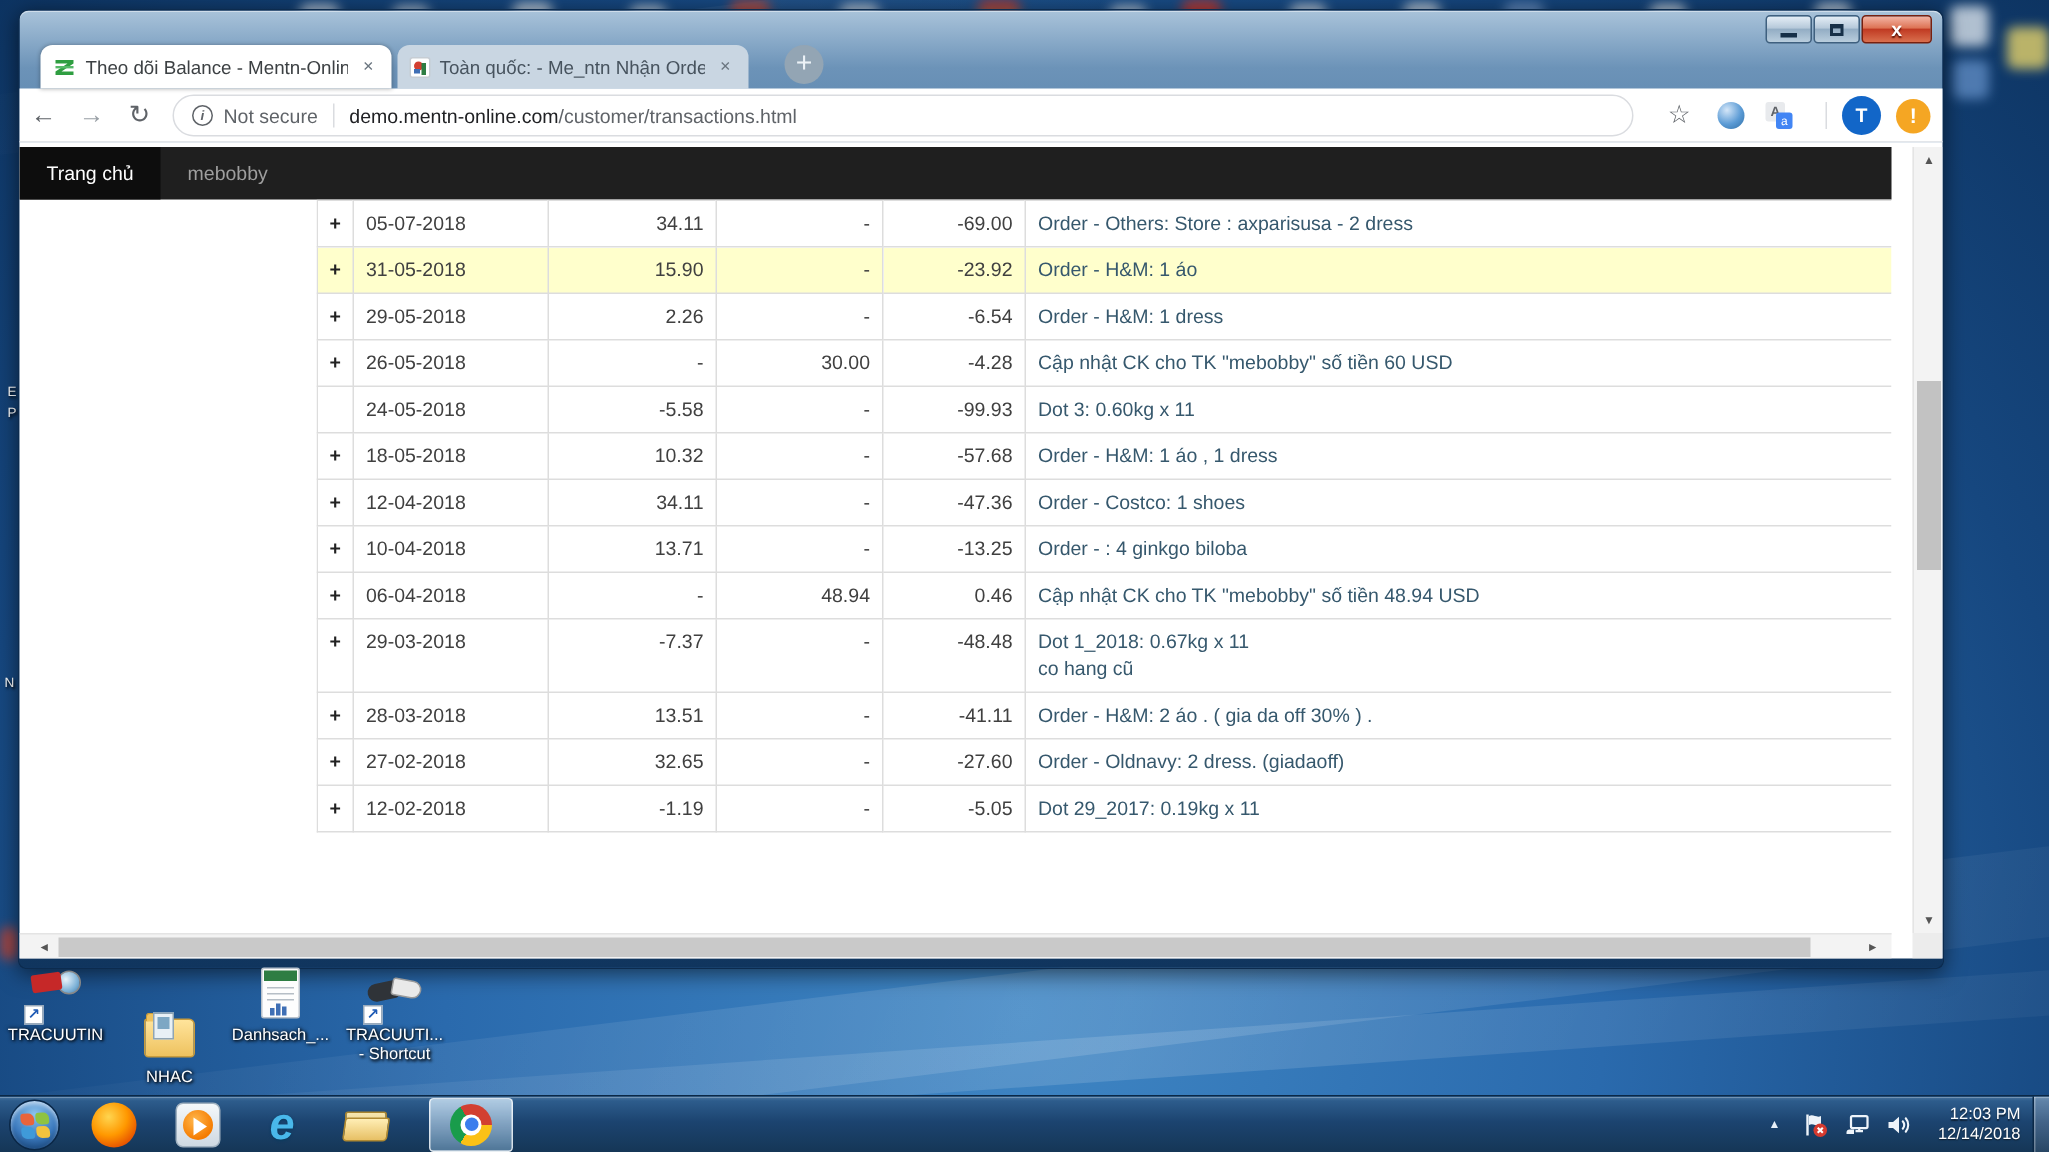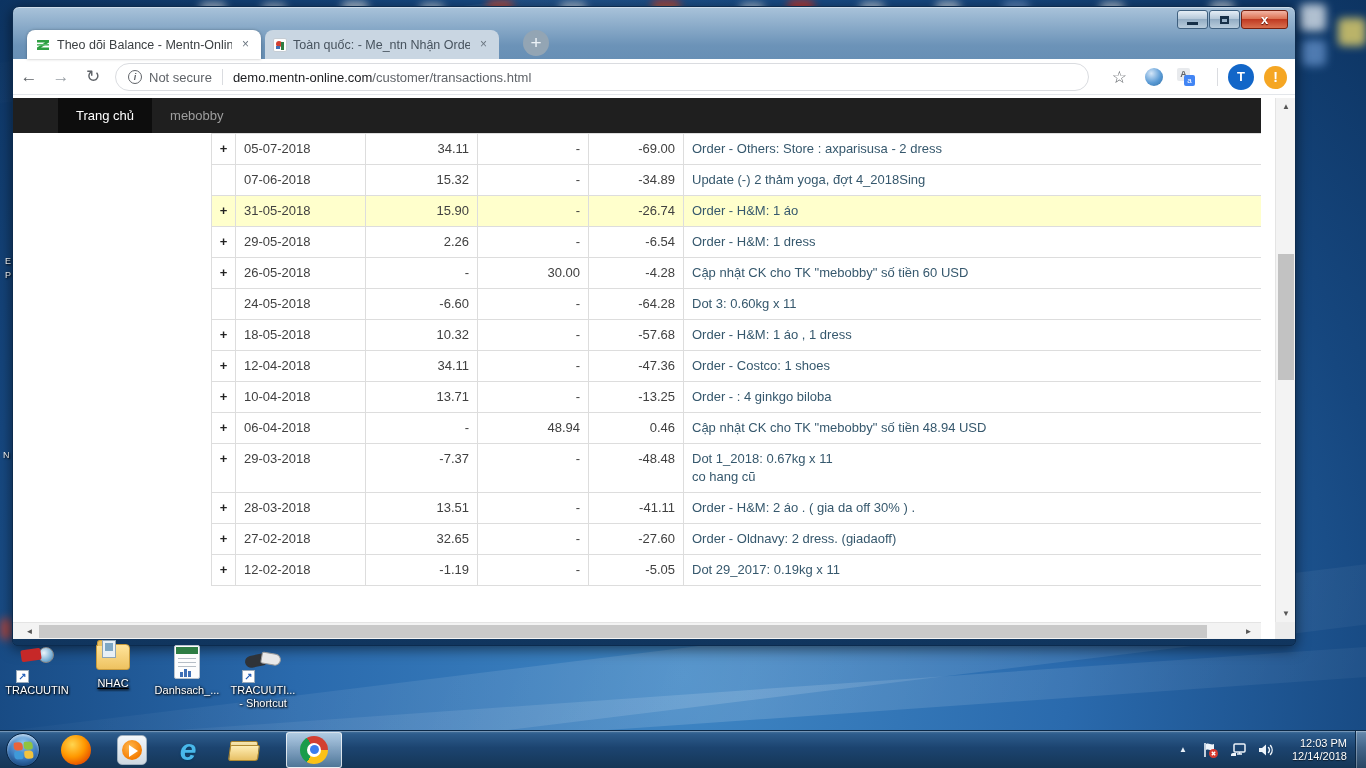--- a/index.html
+++ b/index.html
@@ -68,21 +68,21 @@
   .ext-tr .b2{position:absolute;right:0;bottom:0;width:11px;height:11px;background:#4285f4;border-radius:2px;
      color:#fff;font-size:8px;text-align:center;line-height:11px;}
   .tb-sep{width:1px;height:18px;background:#dadce0;margin:0 10px;}
   .avatar{width:26px;height:26px;border-radius:50%;background:#1266c8;color:#fff;font-size:13px;font-weight:bold;
     text-align:center;line-height:26px;margin-right:10px;}
   .warn{width:23px;height:23px;border-radius:50%;background:#f5a623;color:#fff;font-size:14px;font-weight:bold;
     text-align:center;line-height:23px;}
 
   
   .page{position:relative;height:544px;background:#fff;overflow:hidden;}
-  .navbar{position:absolute;left:0;top:3px;width:1248px;height:35px;background:#1f1f1f;display:flex;font-size:13px;padding-left:45px;}
+  .navbar{position:absolute;left:0;top:3px;width:1248px;height:35px;background:#1f1f1f;display:flex;font-size:13px;}
   .nav-item{padding:0 18px;line-height:35px;color:#9e9e9e;}
   .nav-item.active{background:#0d0d0d;color:#fff;}
 
   .content{position:absolute;left:198px;top:38px;width:1050px;bottom:17px;overflow:hidden;}
   table.tx{border-collapse:collapse;table-layout:fixed;width:1050px;border-top:1px solid #ddd;}
   table.tx td{border-bottom:1px solid #ddd;border-right:1px solid #ddd;padding:6px 8px;height:18px;
     font-size:13px;color:#404040;line-height:18px;vertical-align:top;overflow:hidden;white-space:nowrap;}
   table.tx td.c-plus{width:24px;border-left:1px solid #ddd;text-align:center;font-weight:bold;color:#222;padding:6px 2px;}
   table.tx td.c-date{width:130px;}
   table.tx td.c-n1{width:112px;text-align:right;}
@@ -261,39 +261,28 @@
                 <td class="c-date">05-07-2018</td>
                 <td class="c-n1">34.11</td>
                 <td class="c-n2">-</td>
                 <td class="c-n3">-69.00</td>
                 <td class="c-desc">
                   <div>Order - Others: Store : axparisusa - 2 dress</div>
 
                 </td>
               </tr>
 
-              <tr>
-                <td class="c-plus"></td>
-                <td class="c-date">07-06-2018</td>
-                <td class="c-n1">15.32</td>
-                <td class="c-n2">-</td>
-                <td class="c-n3">-34.89</td>
-                <td class="c-desc">
-                  <div>Update (-) 2 thảm yoga, đợt 4_2018Sing</div>
-
-                </td>
-              </tr>
 
 
               <tr class="hl">
                 <td class="c-plus">+</td>
                 <td class="c-date">31-05-2018</td>
                 <td class="c-n1">15.90</td>
                 <td class="c-n2">-</td>
-                <td class="c-n3">-26.74</td>
+                <td class="c-n3">-23.92</td>
                 <td class="c-desc">
                   <div>Order - H&amp;M: 1 áo</div>
 
                 </td>
               </tr>
 
               <tr>
                 <td class="c-plus">+</td>
                 <td class="c-date">29-05-2018</td>
                 <td class="c-n1">2.26</td>
@@ -313,23 +302,23 @@
                 <td class="c-n3">-4.28</td>
                 <td class="c-desc">
                   <div>Cập nhật CK cho TK "mebobby" số tiền 60 USD</div>
 
                 </td>
               </tr>
 
               <tr>
                 <td class="c-plus"></td>
                 <td class="c-date">24-05-2018</td>
-                <td class="c-n1">-6.60</td>
-                <td class="c-n2">-</td>
-                <td class="c-n3">-64.28</td>
+                <td class="c-n1">-5.58</td>
+                <td class="c-n2">-</td>
+                <td class="c-n3">-99.93</td>
                 <td class="c-desc">
                   <div>Dot 3: 0.60kg x 11</div>
 
                 </td>
               </tr>
 
               <tr>
                 <td class="c-plus">+</td>
                 <td class="c-date">18-05-2018</td>
                 <td class="c-n1">10.32</td>
@@ -443,21 +432,21 @@
   </div>
 
   <div class="dicon" style="left:0px;top:645px;">
     <div class="img">
       <span class="tracu-globe"></span>
         <span class="tracu-red"></span>
       <span class="sc-arrow">↗</span>
     </div>
     <div class="lbl"><span>TRACUUTIN</span></div>
   </div>
-  <div class="dicon" style="left:76px;top:638px;text-decoration:underline;">
+  <div class="dicon" style="left:76px;top:673px;">
     <div class="img">
       <span class="folder"></span>
         <span class="photo">
           <i></i>
         </span>
     </div>
     <div class="lbl"><span>NHAC</span></div>
   </div>
   <div class="dicon" style="left:150px;top:645px;">
     <div class="img">

